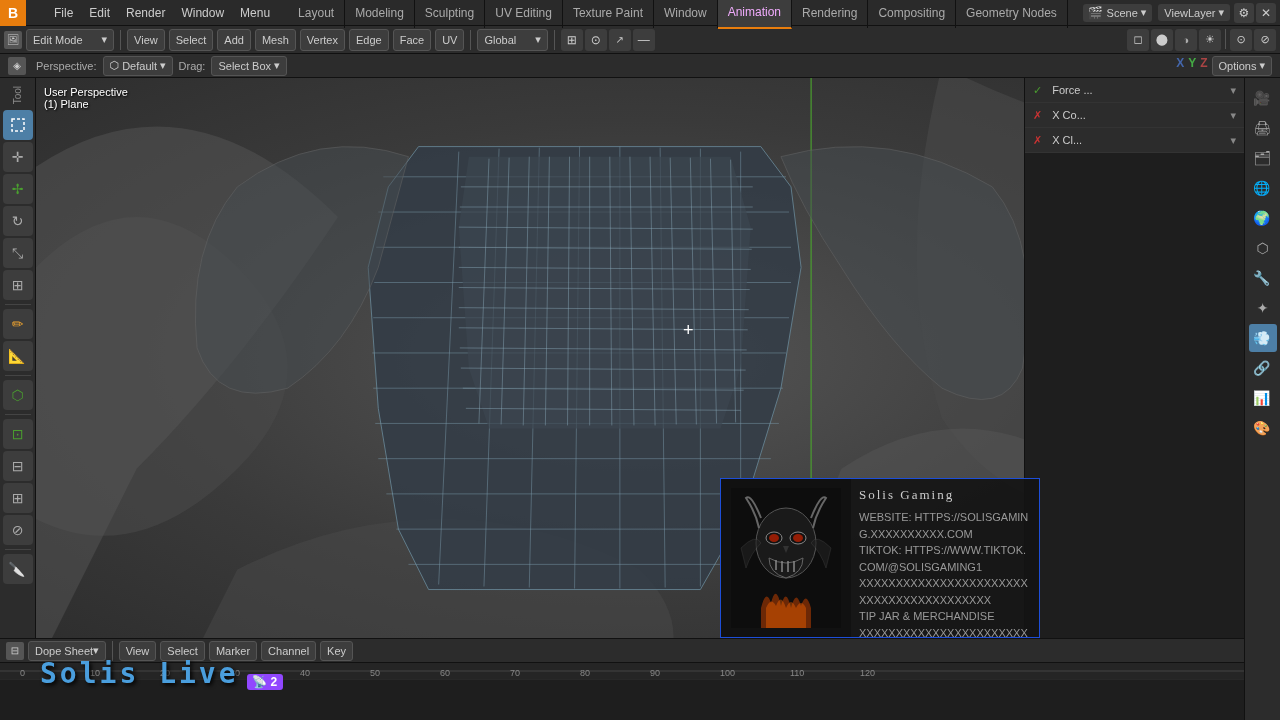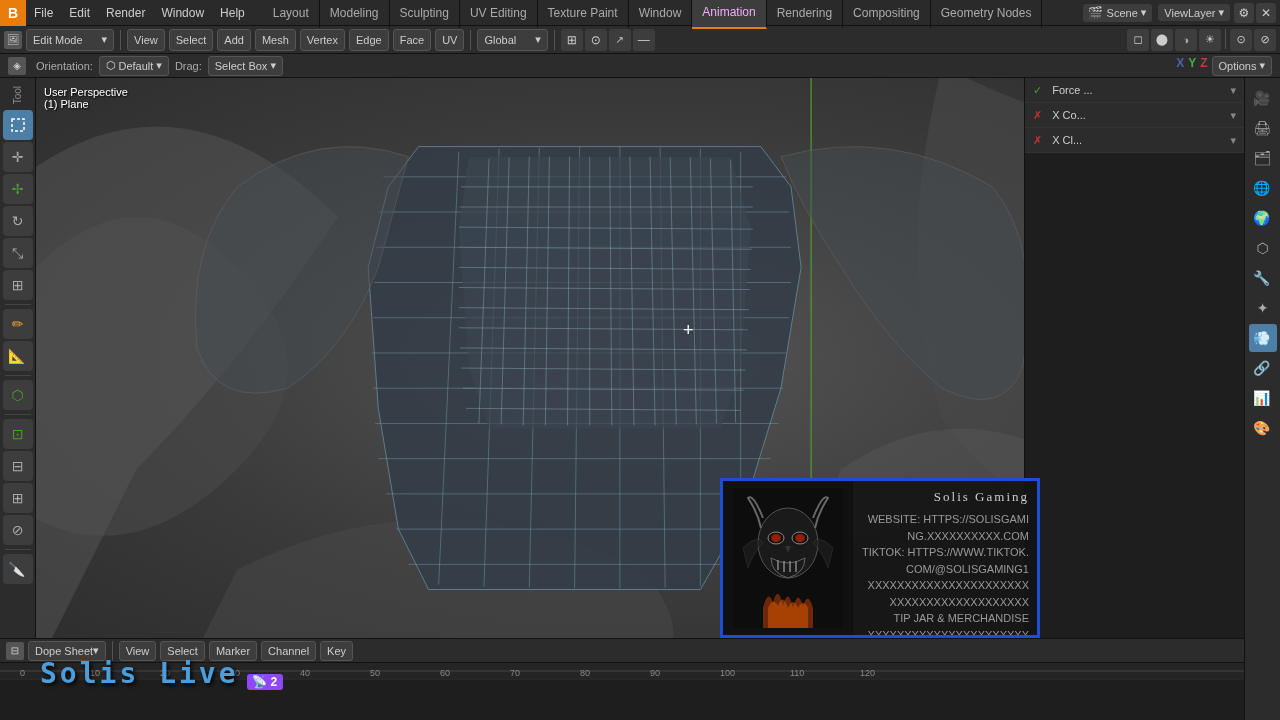--- a/index.html
+++ b/index.html
@@ -36,21 +36,21 @@
       justify-content: center;
       color: white;
       font-weight: bold;
       font-size: 14px;
       flex-shrink: 0;
     }
     .menu-items {
       display: flex;
       align-items: center;
       height: 100%;
-      margin-left: 0;
+      margin-left: 20px;
     }
     .menu-item {
       padding: 0 8px;
       height: 100%;
       display: flex;
       align-items: center;
       cursor: pointer;
       font-size: 12px;
       color: #ccc;
     }
@@ -509,24 +509,23 @@
     }
 
     
     #solis-overlay {
       position: absolute;
       bottom: 82px;
       right: 240px;
       width: 320px;
       height: 160px;
       background: rgba(20,20,20,0.92);
-      border: 3px solid #1d4ed8;
+      border: 1px solid #1d4ed8;
       display: flex;
       z-index: 200;
-      text-align: right;
     }
     #solis-logo {
       width: 130px;
       height: 100%;
       background: #111;
       display: flex;
       align-items: center;
       justify-content: center;
       overflow: hidden;
     }
@@ -594,21 +593,21 @@
 
 <div id="top-menu">
   <div class="menu-logo">
     <span>B</span>
   </div>
   <div class="menu-items">
     <div class="menu-item">File</div>
     <div class="menu-item">Edit</div>
     <div class="menu-item">Render</div>
     <div class="menu-item">Window</div>
-    <div class="menu-item">Help</div>
+    <div class="menu-item">Menu</div>
   </div>
   <div class="workspace-tabs">
     <div class="workspace-tab">Layout</div>
     <div class="workspace-tab">Modeling</div>
     <div class="workspace-tab">Sculpting</div>
     <div class="workspace-tab">UV Editing</div>
     <div class="workspace-tab">Texture Paint</div>
     <div class="workspace-tab">Window</div>
     <div class="workspace-tab active">Animation</div>
     <div class="workspace-tab">Rendering</div>
@@ -666,21 +665,21 @@
     <div style="width:22px;height:22px;background:#3d3d3d;border-radius:3px;display:flex;align-items:center;justify-content:center;cursor:pointer;font-size:11px;">☀</div>
     <div style="width:1px;height:20px;background:#555;margin:0 2px;"></div>
     <div style="width:22px;height:22px;background:#3d3d3d;border-radius:3px;display:flex;align-items:center;justify-content:center;cursor:pointer;font-size:11px;">⊙</div>
     <div style="width:22px;height:22px;background:#3d3d3d;border-radius:3px;display:flex;align-items:center;justify-content:center;cursor:pointer;font-size:11px;">⊘</div>
   </div>
 </div>
 
 <div id="header-row2">
 
   <div style="width:18px;height:18px;background:#555;border-radius:2px;margin-right:4px;font-size:10px;display:flex;align-items:center;justify-content:center;">◈</div>
-  <span class="hdr-label">Orientation:</span>
+  <span class="hdr-label">Perspective:</span>
   <div class="hdr-dropdown">
     <span>⬡</span>
     <span>Default</span>
     <span>▾</span>
   </div>
   <span class="hdr-label">Drag:</span>
   <div class="hdr-dropdown">
     <span>Select Box</span>
     <span>▾</span>
   </div>

